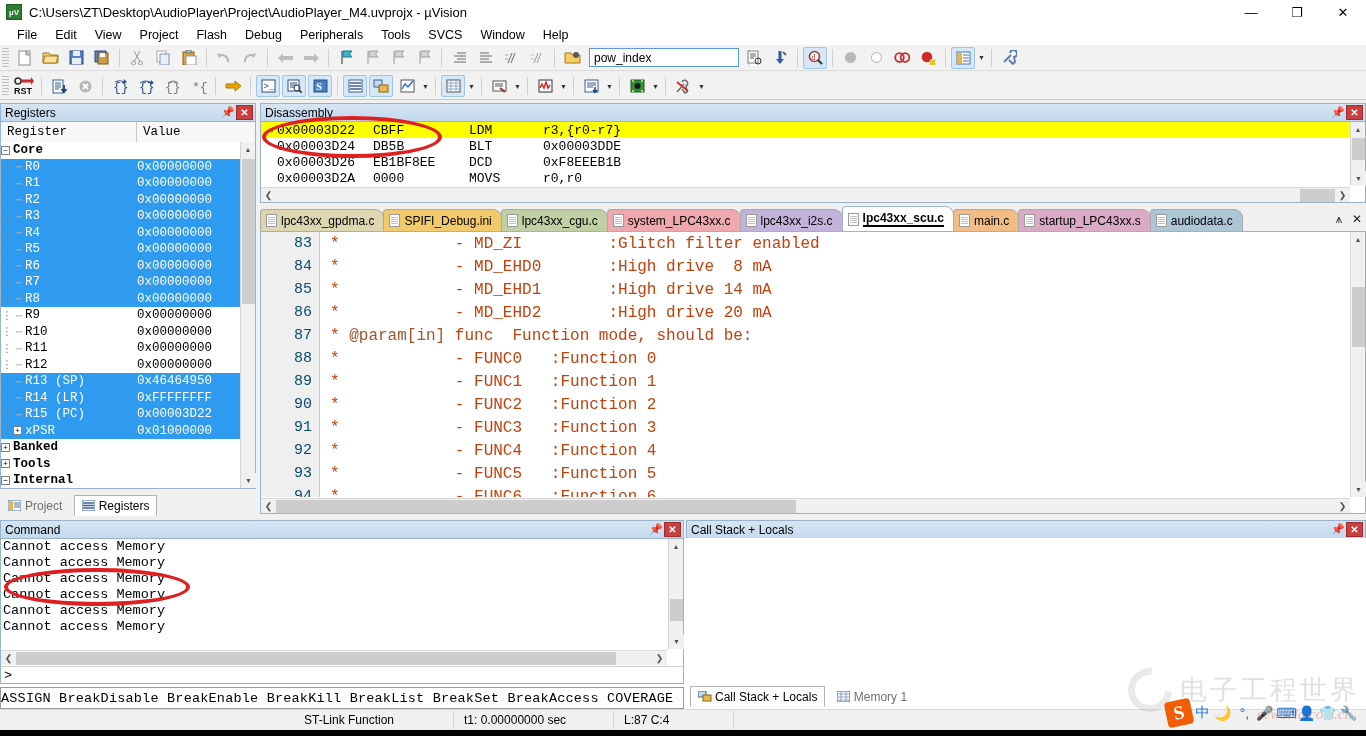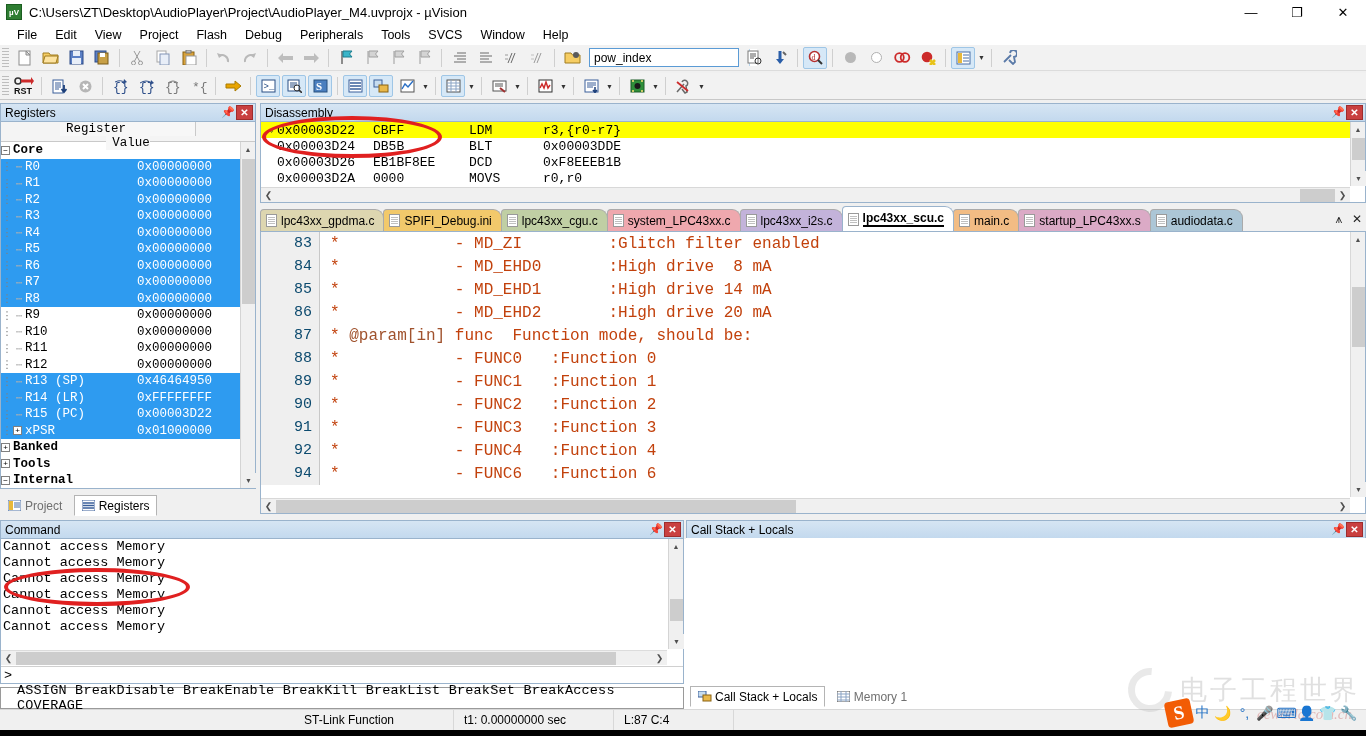--- a/index.html
+++ b/index.html
@@ -82,21 +82,21 @@
     display:flex; align-items:center; justify-content:center;
     font-size:10px; font-weight:bold; border:1px solid #9e2c2c;
   }
 
   
   #registers { left:0; top:103px; width:256px; height:386px; }
   .reg-body { position:absolute; left:0; top:18px; width:256px; height:368px;
               border:1px solid #9ab3cc; background:#fff; }
   .reg-hdr { display:flex; height:20px; background:#f4f4f4;
              border-bottom:1px solid #c9c9c9; font-family:"Liberation Mono", monospace;
-             font-size:12.5px; align-items:center;flex-direction:column; }
+             font-size:12.5px; align-items:center; }
   .reg-hdr .c1 { width:136px; padding-left:6px; border-right:1px solid #c9c9c9; height:20px;
                  display:flex; align-items:center; background:#f7f7f7; }
   .reg-hdr .c2 { flex:1; padding-left:6px; height:20px; display:flex; align-items:center;
                  background:#f7f7f7; }
   .reg-list { position:absolute; left:0; top:20px; right:15px; bottom:0; overflow:hidden;
               font-family:"Liberation Mono", monospace; font-size:12.5px; }
   .rrow { height:16.5px; display:flex; align-items:center; white-space:nowrap; }
   .rrow.sel { background:#2e9bf0; color:#fff; }
   .rrow .nm { width:136px; display:flex; align-items:center; }
   .rrow .vl { flex:1; }
@@ -189,21 +189,21 @@
   .cmd-lines div { height:16px; line-height:16px; }
   .cmd-h { position:absolute; left:0; right:16px; bottom:18px; height:15px; background:#f0f0f0;
            border-top:1px solid #dcdcdc; display:flex; align-items:center; }
   .cmd-prompt { position:absolute; left:0; bottom:0; right:0; height:17px; background:#fff;
                 border-top:1px solid #d0d0d0; font-family:"Liberation Mono",monospace;
                 font-size:13.5px; padding-left:3px; line-height:17px; }
   #cmdline {
     position:absolute; left:0; top:687px; width:684px; height:22px;
     background:#fff; border:1px solid #9a9a9a;
     font-family:"Liberation Mono", monospace; font-size:13.5px;
-    display:flex; align-items:center; padding-left:16px; letter-spacing:0.2px;
+    display:flex; align-items:center; padding-left:0; letter-spacing:0.2px;
   }
 
   
   #callstack { left:686px; top:520px; width:680px; height:164px; }
   .cs-body { position:absolute; left:0; top:18px; width:680px; height:146px;
              border:1px solid #9ab3cc; background:#fff; }
   .cs-hdr { display:flex; height:22px; align-items:stretch; border-bottom:1px solid #d0d0d0; }
   .cs-col { display:flex; align-items:center; padding-left:6px; font-size:12.5px;
             border-right:1px solid #d0d0d0; background:#fff; }
 
@@ -942,20 +942,21 @@
           <div class="crow"><span class="gutter">83</span><span class="gsep"></span><span><span class="cm">*            - MD_ZI         :Glitch filter enabled</span></span></div>
           <div class="crow"><span class="gutter">84</span><span class="gsep"></span><span><span class="cm">*            - MD_EHD0       :High drive  8 mA</span></span></div>
           <div class="crow"><span class="gutter">85</span><span class="gsep"></span><span><span class="cm">*            - MD_EHD1       :High drive 14 mA</span></span></div>
           <div class="crow"><span class="gutter">86</span><span class="gsep"></span><span><span class="cm">*            - MD_EHD2       :High drive 20 mA</span></span></div>
           <div class="crow"><span class="gutter">87</span><span class="gsep"></span><span><span class="cm">* </span><span class="pm">@param[in]</span><span class="cm"> func  Function mode, should be:</span></span></div>
           <div class="crow"><span class="gutter">88</span><span class="gsep"></span><span><span class="cm">*            - FUNC0   :Function 0</span></span></div>
           <div class="crow"><span class="gutter">89</span><span class="gsep"></span><span><span class="cm">*            - FUNC1   :Function 1</span></span></div>
           <div class="crow"><span class="gutter">90</span><span class="gsep"></span><span><span class="cm">*            - FUNC2   :Function 2</span></span></div>
           <div class="crow"><span class="gutter">91</span><span class="gsep"></span><span><span class="cm">*            - FUNC3   :Function 3</span></span></div>
           <div class="crow"><span class="gutter">92</span><span class="gsep"></span><span><span class="cm">*            - FUNC4   :Function 4</span></span></div>
+          <div class="crow"><span class="gutter">93</span><span class="gsep"></span><span><span class="cm">*            - FUNC5   :Function 5</span></span></div>
           <div class="crow"><span class="gutter">94</span><span class="gsep"></span><span><span class="cm">*            - FUNC6   :Function 6</span></span></div>
         </div>
       <div class="code-v">
         <div class="vs-up">▲</div>
         <div class="vs-thumb" style="top:55px;height:60px;"></div>
         <div class="vs-dn" style="position:absolute;bottom:0;width:15px;">▼</div>
       </div>
       <div class="code-h">
         <div class="hs-arrow">❮</div>
         <div style="width:520px;height:13px;background:#cdcdcd;"></div>

